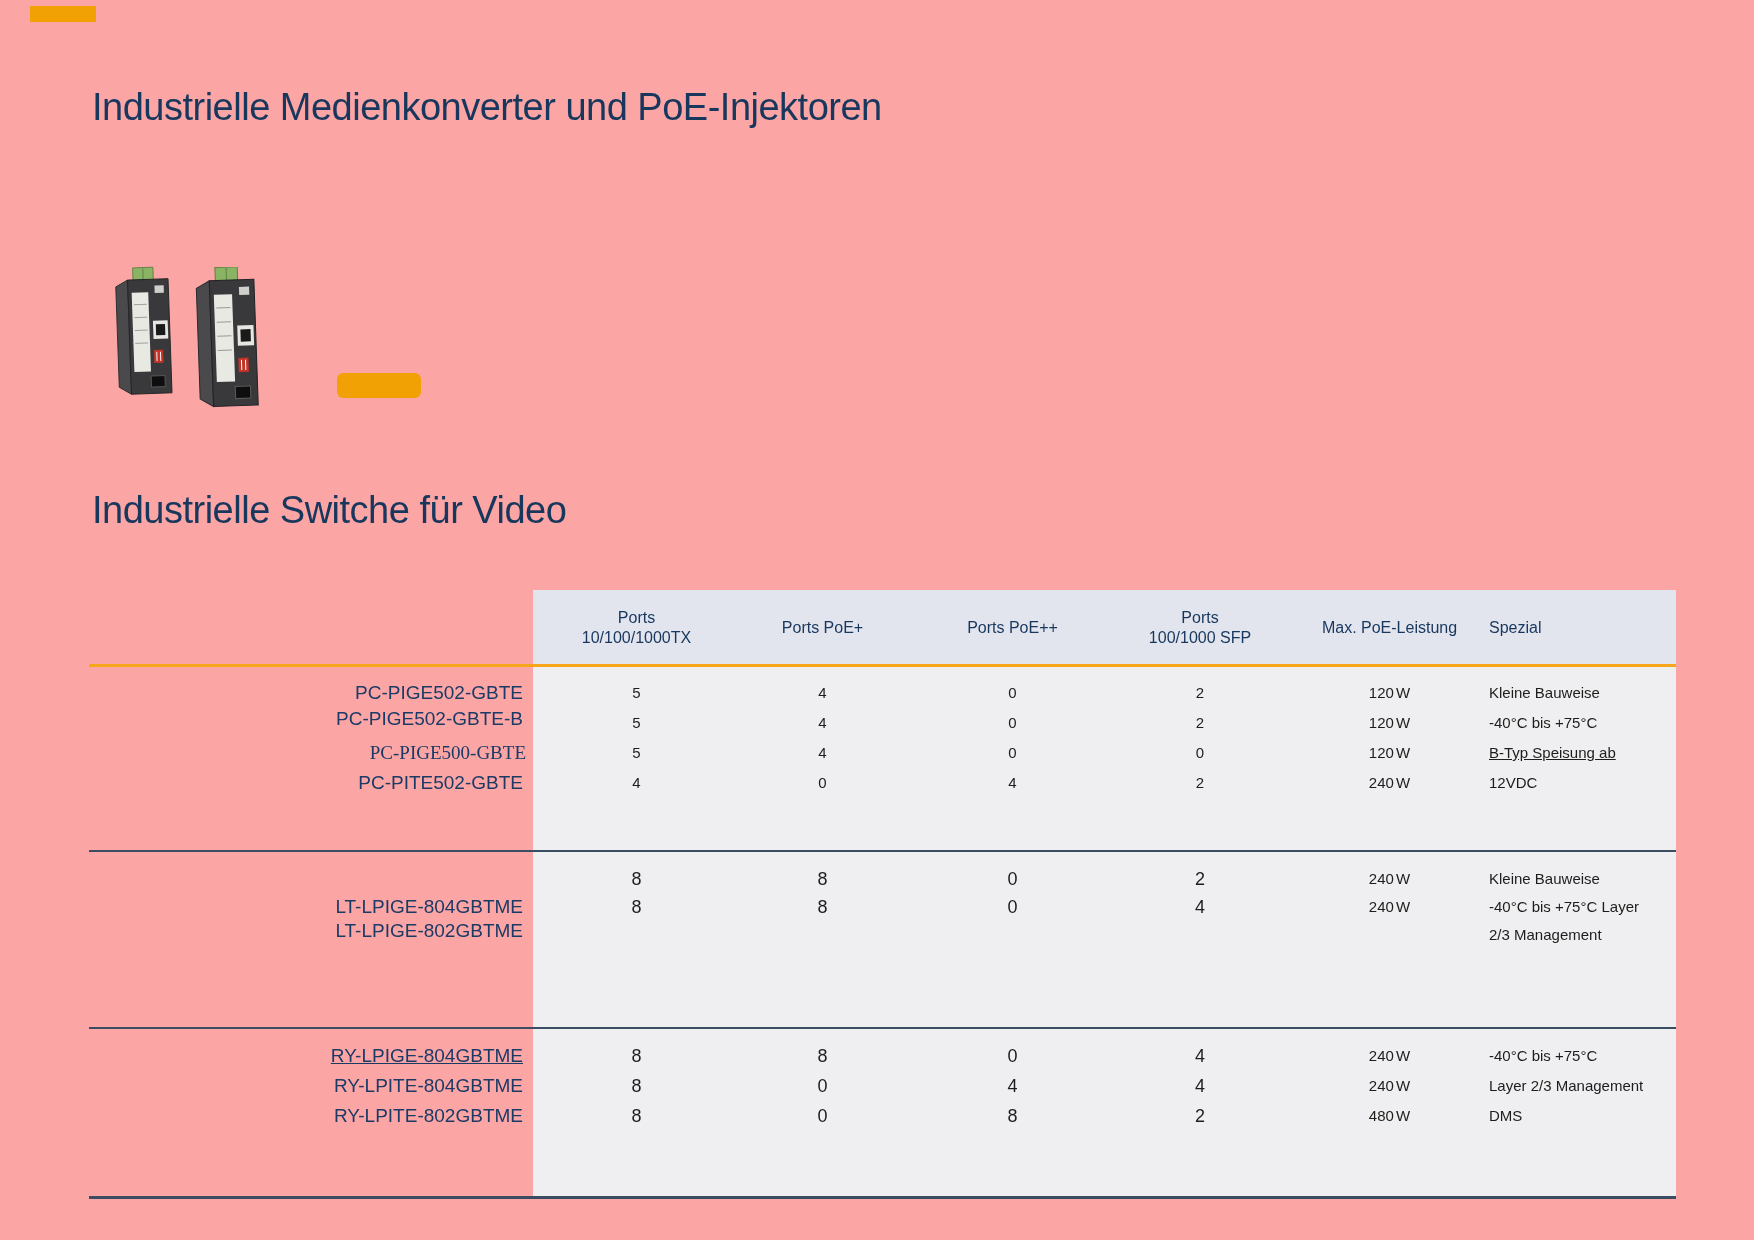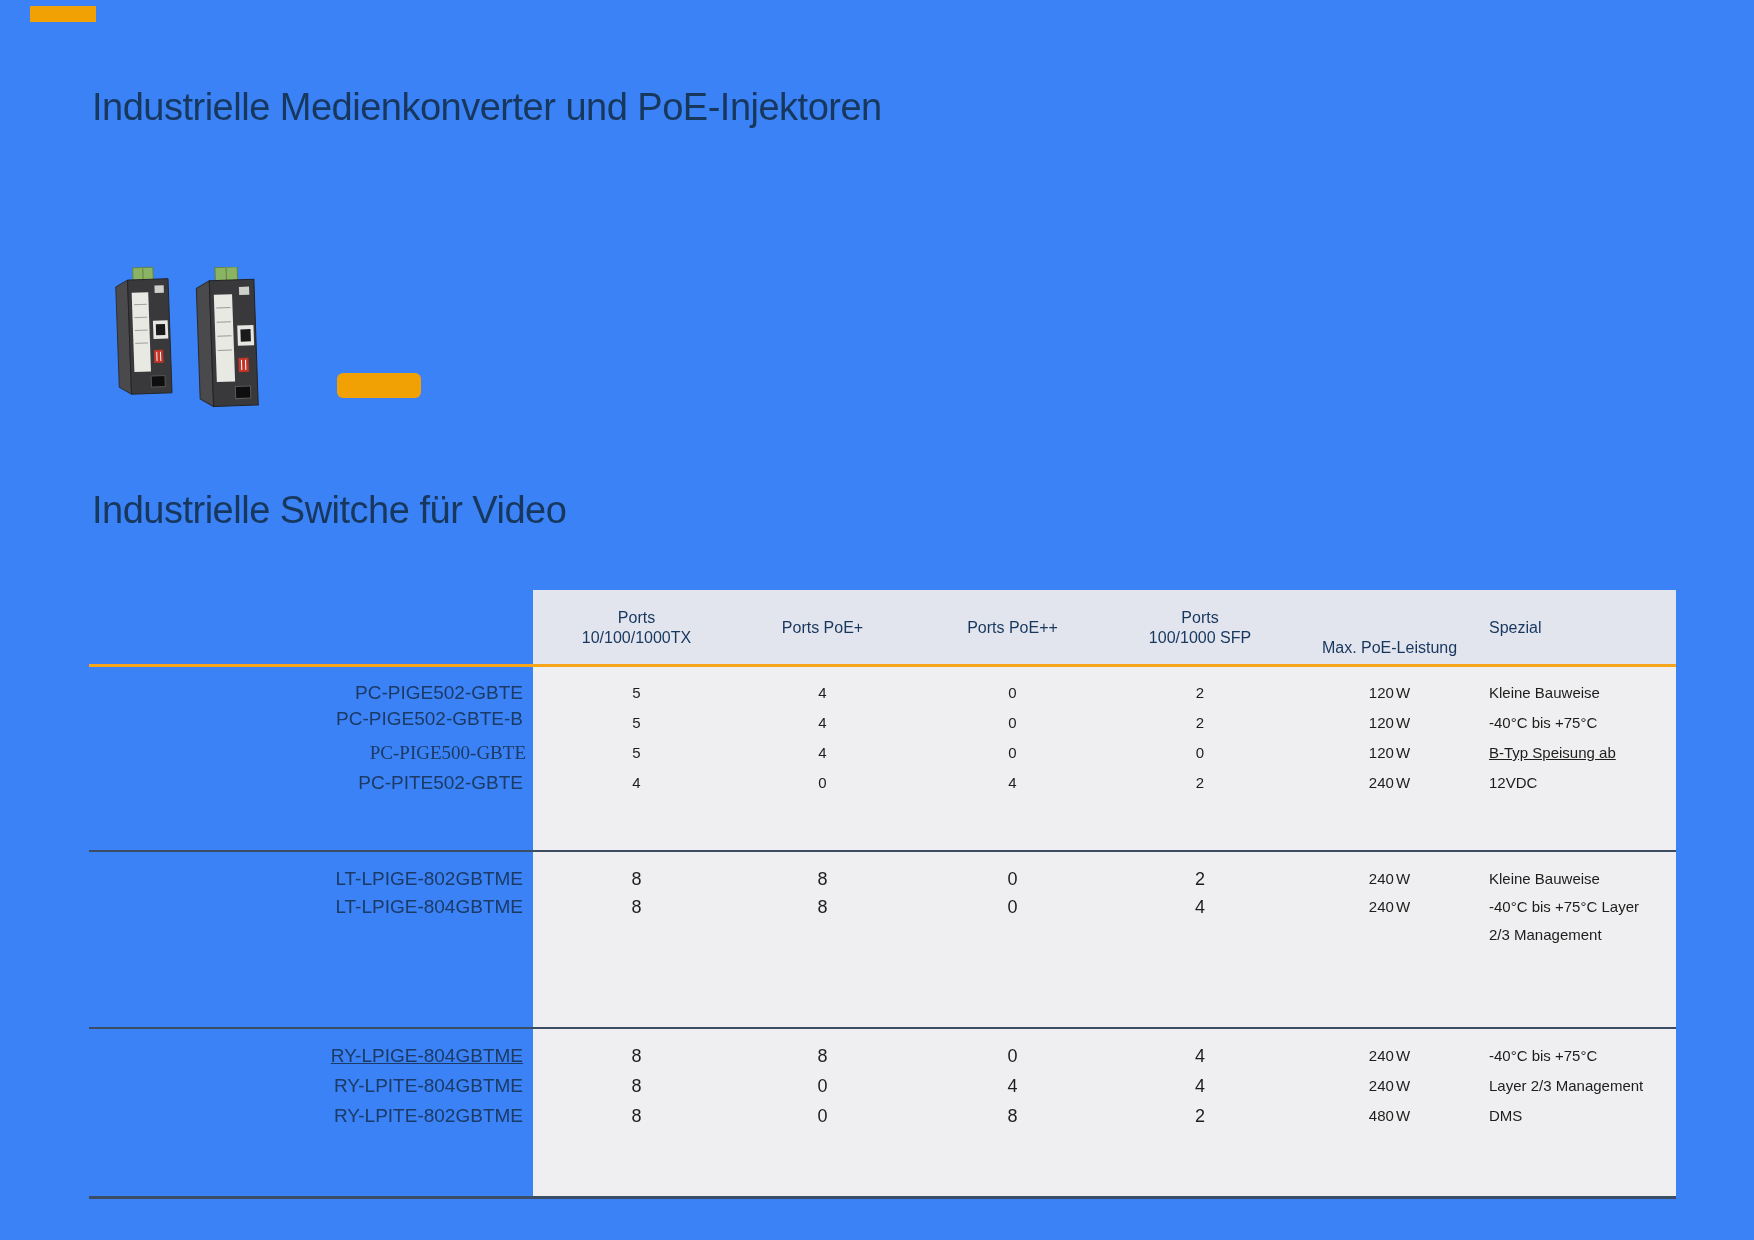--- a/index.html
+++ b/index.html
@@ -1,16 +1,16 @@
 <!DOCTYPE html>
 <html><head>
 <meta charset="utf-8">
 <style>
   html,body{margin:0;padding:0;background:#ffffff;}
-  .canvas{position:relative;width:1754px;height:1240px;background:#3b82f6;overflow:hidden;
+  .canvas{position:relative;width:1754px;height:1240px;background:#fca5a5;overflow:hidden;
           font-family:"Liberation Sans","DejaVu Sans",sans-serif;}
 
   
   .top-orange-bar{position:absolute;left:30px;top:6px;width:66px;height:16px;background:#F2A105;}
   .orange-button{position:absolute;left:337px;top:373px;width:84px;height:25px;border-radius:6px;background:#F2A105;}
 
   
   .doc-title{position:absolute;left:92px;margin:0;font-size:38px;font-weight:normal;
              letter-spacing:-0.5px;color:#17375D;line-height:46px;white-space:nowrap;}
   .title-1{top:84px;}
@@ -118,21 +118,21 @@
         <div class="hcell" style="left: 740px; width: 165px;">
           <div class="">Ports PoE+</div>
         </div>
         <div class="hcell" style="left: 905px; width: 215px;">
           <div class="">Ports PoE++</div>
         </div>
         <div class="hcell" style="left: 1120px; width: 160px;">
           <div class="">Ports</div>
           <div class="">100/1000 SFP</div>
         </div>
-        <div class="hcell" style="left: 1287px; width: 205px; margin-top: 20px;">
+        <div class="hcell" style="left: 1287px; width: 205px;">
           <div class="">Max. PoE-Leistung</div>
         </div>
         <div class="hcell left" style="left: 1483px; width: 190px; padding-left: 6px; box-sizing: border-box;">
           <div class="">Spezial</div>
         </div>
         <div class="row-label" style="left: 80px; width: 443px; top: 678px;">PC-PIGE502-GBTE</div>
         <div class="cell center num-sm" style="left: 533px; width: 207px; top: 678px;">5</div>
         <div class="cell center num-sm" style="left: 740px; width: 165px; top: 678px;">4</div>
         <div class="cell center num-sm" style="left: 905px; width: 215px; top: 678px;">0</div>
         <div class="cell center num-sm" style="left: 1120px; width: 160px; top: 678px;">2</div>
@@ -160,21 +160,21 @@
         </div>
         <div class="row-label" style="left: 80px; width: 443px; top: 768px;">PC-PITE502-GBTE</div>
         <div class="cell center num-sm" style="left: 533px; width: 207px; top: 768px;">4</div>
         <div class="cell center num-sm" style="left: 740px; width: 165px; top: 768px;">0</div>
         <div class="cell center num-sm" style="left: 905px; width: 215px; top: 768px;">4</div>
         <div class="cell center num-sm" style="left: 1120px; width: 160px; top: 768px;">2</div>
         <div class="cell center poe" style="left: 1287px; width: 205px; top: 768px;">240 W</div>
         <div class="cell left spez" style="left: 1483px; width: 190px; top: 768px;">
           <div class="">12VDC</div>
         </div>
-        <div class="row-label" style="left: 80px; width: 443px; top: 864px; text-align: right;">LT-LPIGE-802GBTME</div>
+        <div class="row-label" style="left: 80px; width: 443px; top: 916px; text-align: right;">LT-LPIGE-802GBTME</div>
         <div class="cell center num-lg" style="left: 533px; width: 207px; top: 864px;">8</div>
         <div class="cell center num-lg" style="left: 740px; width: 165px; top: 864px;">8</div>
         <div class="cell center num-lg" style="left: 905px; width: 215px; top: 864px;">0</div>
         <div class="cell center num-lg" style="left: 1120px; width: 160px; top: 864px;">2</div>
         <div class="cell center poe" style="left: 1287px; width: 205px; top: 864px;">240 W</div>
         <div class="cell left spez" style="left: 1483px; width: 190px; top: 864px;">
           <div class="">Kleine Bauweise</div>
         </div>
         <div class="row-label" style="left: 80px; width: 443px; top: 892px;">LT-LPIGE-804GBTME</div>
         <div class="cell center num-lg" style="left: 533px; width: 207px; top: 892px;">8</div>

